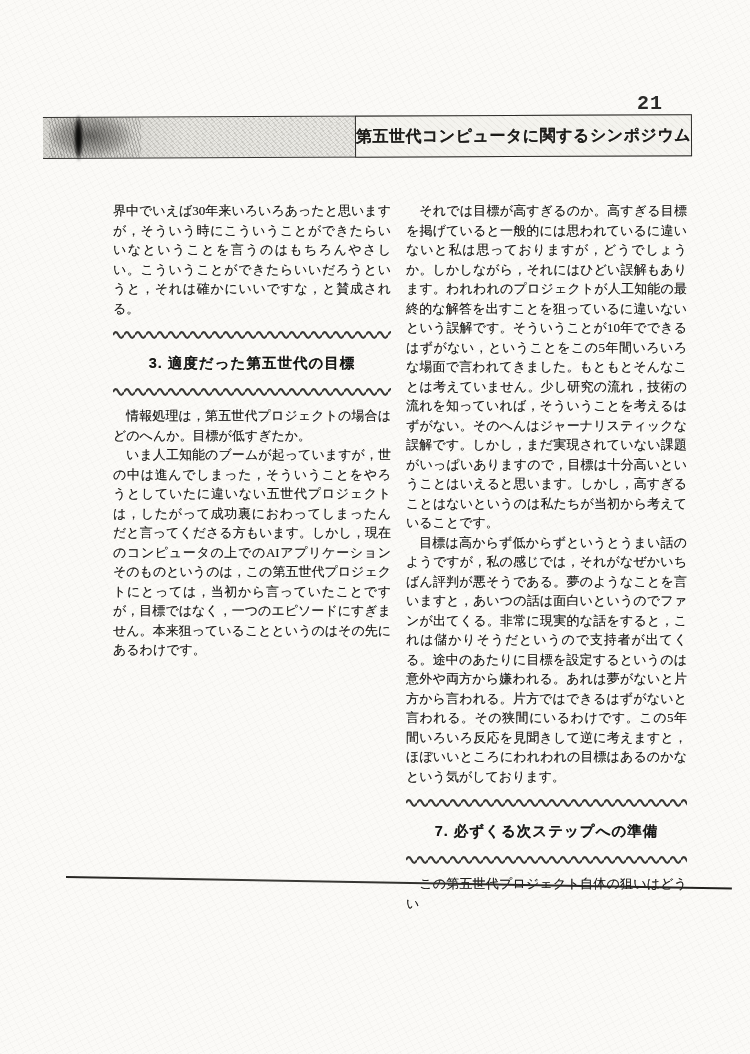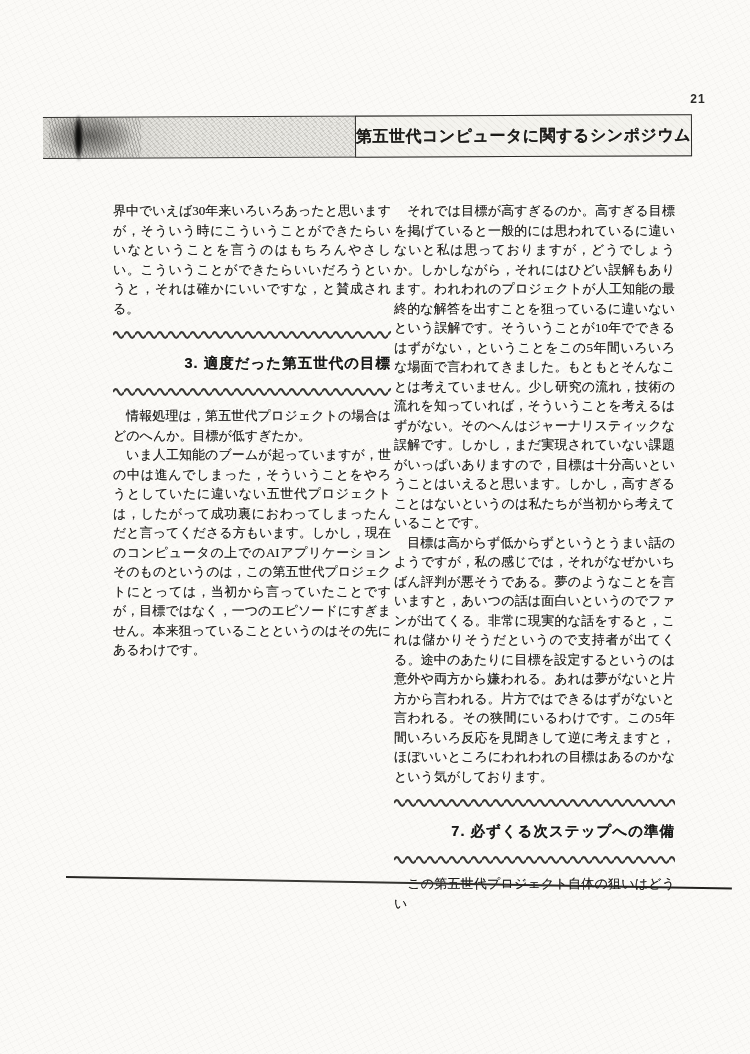--- a/index.html
+++ b/index.html
@@ -11,23 +11,23 @@
     font-family:"Liberation Serif", serif;
   }
   .scan-page {
     position:absolute; inset:0;
     background:
       repeating-linear-gradient(63deg, rgba(140,138,130,0.03) 0 1px, transparent 1px 7px),
       repeating-linear-gradient(-27deg, rgba(120,118,112,0.03) 0 1px, transparent 1px 5px),
       #fbfaf7;
   }
   .page-number {
-    position:absolute; left:680px; top:92px; width:36px;
-    font-family:Liberation Sans, sans-serif;
-    font-size:12px; font-weight:bold; color:#2a2a28;
+    position:absolute; left:632px; top:92px; width:36px;
+    font-family:Liberation Mono, monospace;
+    font-size:20px; font-weight:bold; color:#2a2a28;
     text-align:center; letter-spacing:1px;
   }
   
   .banner {
     position:absolute; left:43px; top:117px; width:649px; height:42px;
     transform:rotate(-0.25deg); transform-origin:left center;
   }
   .banner-strip {
     position:absolute; inset:0;
     background:
@@ -61,39 +61,39 @@
   }
   .title-text {
     font-family:"Liberation Sans", sans-serif;
     font-weight:bold; font-size:16px; color:#1d1c1a;
     letter-spacing:0.5px; white-space:nowrap;
     text-shadow:0 0 0.5px rgba(30,30,28,0.7);
   }
   
   .content {
     position:absolute; left:113px; top:201px;
-    display:flex; gap:3px;
+    display:flex; gap:15px;
   }
   .col { display:block; }
   .col-left  { width:278px; }
   .col-right { width:281px; }
   .col p {
     margin:0;
     font-family:"Liberation Serif", serif;
     font-size:13px; line-height:19.5px;
     color:#1e1d1b;
     text-align:justify;
     text-justify:inter-character;
     text-shadow:0 0 0.4px rgba(40,40,38,0.55);
   }
   .section-heading {
     margin:13px 0 0 0;
     font-family:"Liberation Sans", sans-serif;
     font-weight:bold; font-size:14.5px; line-height:21px;
-    color:#181816; text-align:right; letter-spacing:1px;
+    color:#181816; text-align:center; letter-spacing:1px;
     text-shadow:0 0 0.4px rgba(30,30,28,0.6);
   }
   .wavy { display:block; margin-top:12px; width:100%; height:10px; }
   .wavy.below-heading { margin-top:13px; }
   .after-wavy { margin-top:9px !important; }
   
   .bottom-rule {
     position:absolute; left:66px; top:876px; width:666px; height:2px;
     background:linear-gradient(90deg, #262522, #3d3c38 30%, #2b2a27 65%, #201f1d);
     transform:rotate(1deg); transform-origin:left center;

